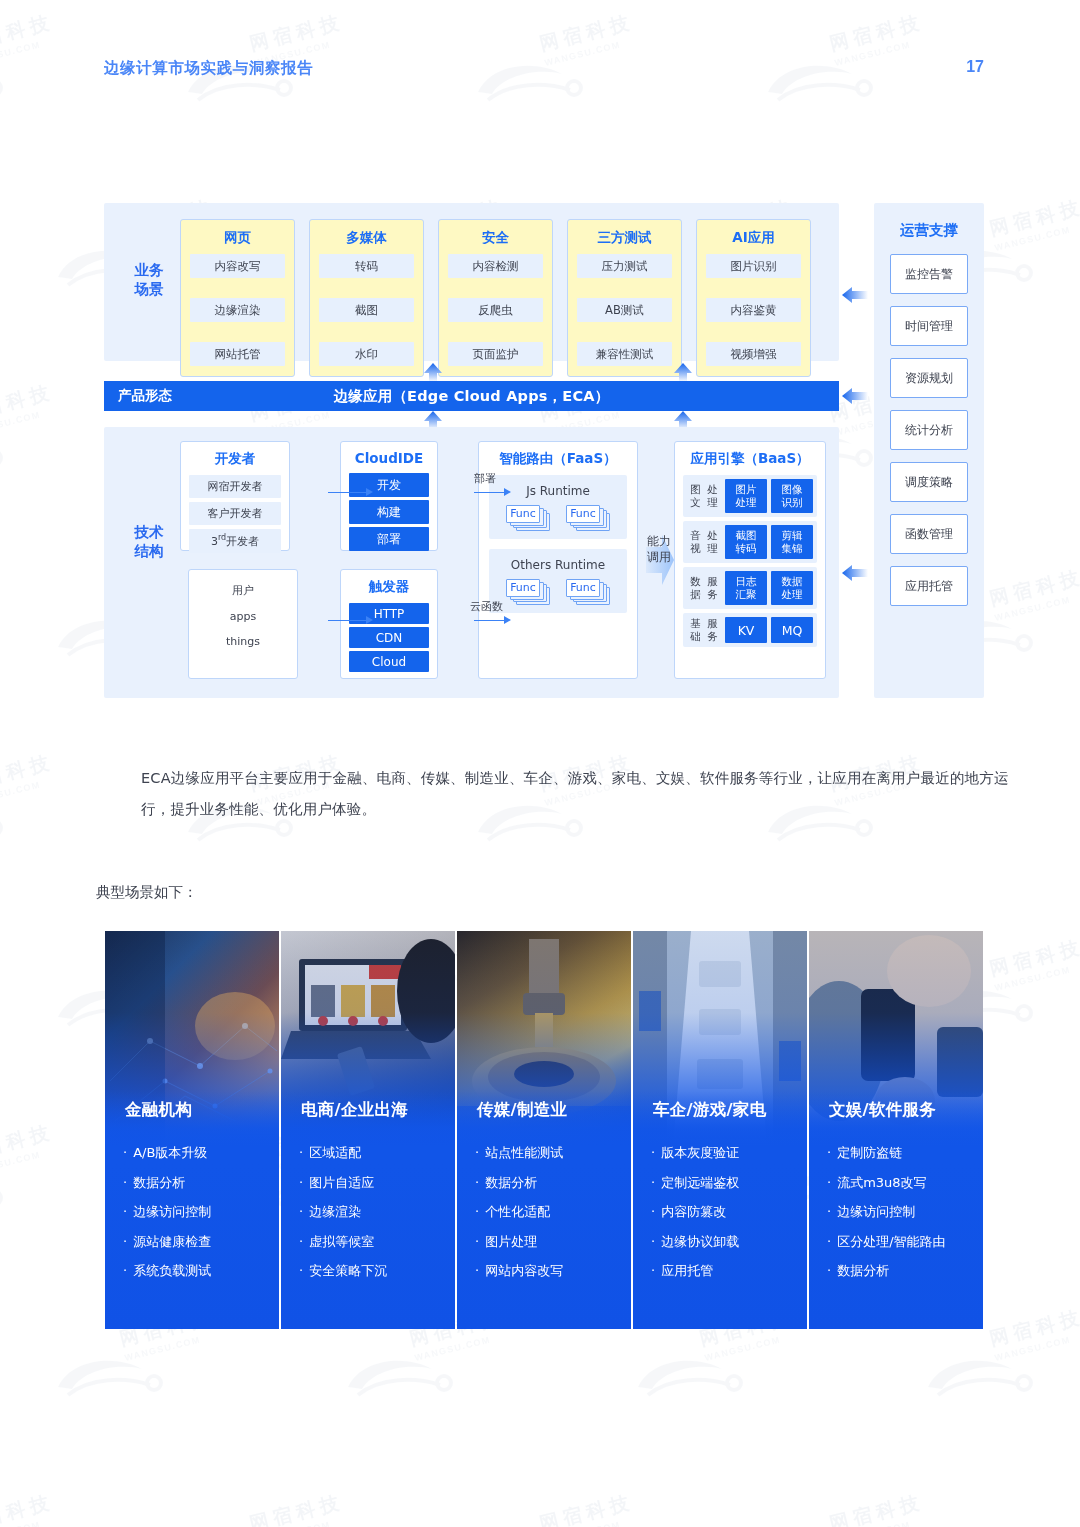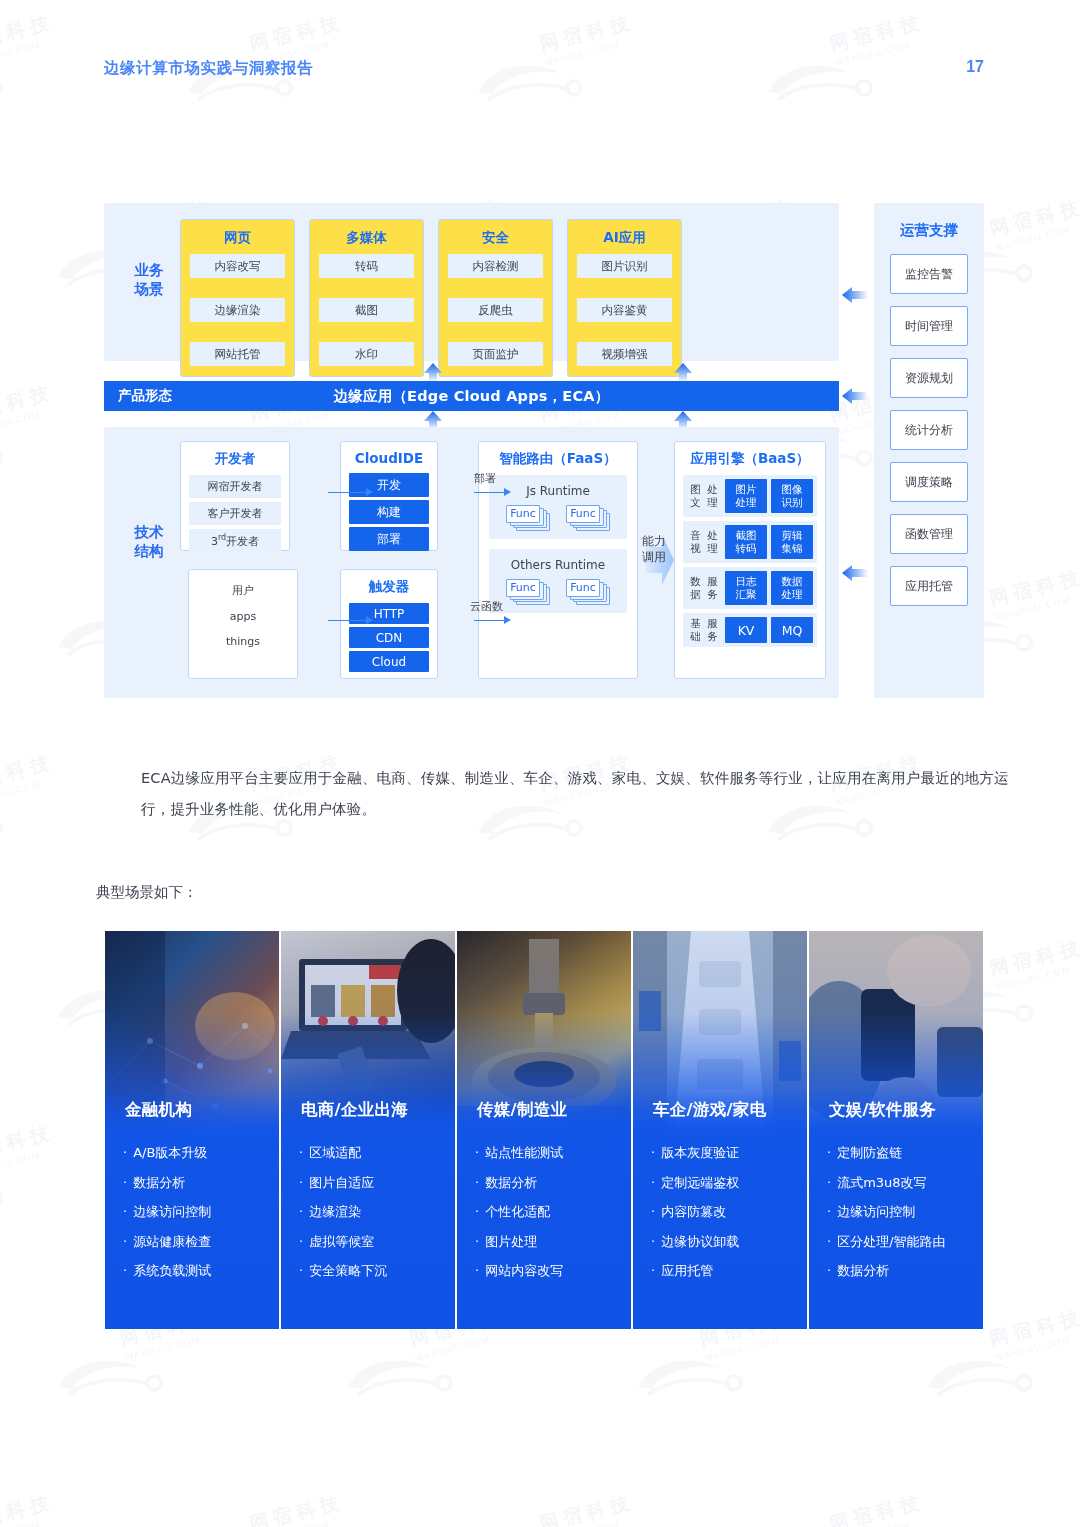--- a/index.html
+++ b/index.html
@@ -67,21 +67,21 @@
   }
   .prod-bar .pf-value {
     position: absolute; left: 0; width: 735px; text-align: center;
     color: #fff; font-weight: 700; font-size: 14.5px; letter-spacing: .2px;
     font-family: "DejaVu Sans", sans-serif;
   }
 
   
   .biz-cards { position: absolute; left: 76px; top: 16px; display: flex; gap: 14px; }
   .biz-card {
-    width: 115px; background: #fde047; border: 1px solid #bed6fa; border-radius: 3px;
+    width: 115px; background: #fef9c3; border: 1px solid #bed6fa; border-radius: 3px;
     padding: 9px 9px 10px; display: flex; flex-direction: column; align-items: center;
   }
   .biz-card .bc-title {
     color: #1d6ef5; font-weight: 700; font-size: 13.5px; margin-bottom: 7px;
     font-family: "DejaVu Sans", sans-serif;
   }
   .biz-card .bc-item {
     width: 100%; background: #e7f0fd; color: #3e4350; font-size: 11.5px;
     text-align: center; padding: 4.5px 0; margin-bottom: 20px; border-radius: 1px;
     font-family: "DejaVu Sans", sans-serif;
@@ -169,21 +169,21 @@
   .conn-label {
     position: absolute; color: #3e4350; font-size: 11px; white-space: nowrap;
     font-family: "DejaVu Sans", sans-serif;
   }
 
   
   .cap-arrow { position: absolute; left: 466px; top: 76px; width: 28px; height: 86px; }
   .cap-arrow svg { display: block; }
   .cap-text {
     position: absolute; left: 462px; top: 92px; width: 34px;
-    color: #3e4350; font-size: 12px; line-height: 16px; text-align: left;
+    color: #3e4350; font-size: 12px; line-height: 16px; text-align: center;
     font-family: Liberation Serif, serif;
   }
 
   
   .ops {
     position: absolute; left: 770px; top: 0; width: 110px; height: 495px;
     background: #e9f1fd; border-radius: 2px;
     display: flex; flex-direction: column; align-items: center; padding-top: 18px;
   }
   .ops-title {
@@ -642,20 +642,26 @@
             <div class="bc-title">多媒体</div>
             <div class="bc-item">转码</div>
             <div class="bc-item">截图</div>
             <div class="bc-item">水印</div>
           </div>
           <div class="biz-card">
             <div class="bc-title">安全</div>
             <div class="bc-item">内容检测</div>
             <div class="bc-item">反爬虫</div>
             <div class="bc-item">页面监护</div>
+          </div>
+          <div class="biz-card">
+            <div class="bc-title">三方测试</div>
+            <div class="bc-item">压力测试</div>
+            <div class="bc-item">AB测试</div>
+            <div class="bc-item">兼容性测试</div>
           </div>
           <div class="biz-card">
             <div class="bc-title">AI应用</div>
             <div class="bc-item">图片识别</div>
             <div class="bc-item">内容鉴黄</div>
             <div class="bc-item">视频增强</div>
           </div>
         </div>
     </div>
 

